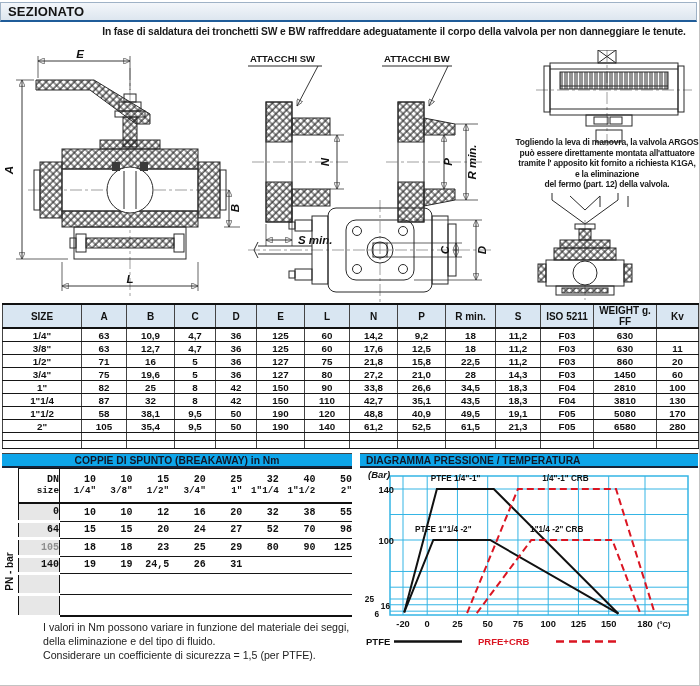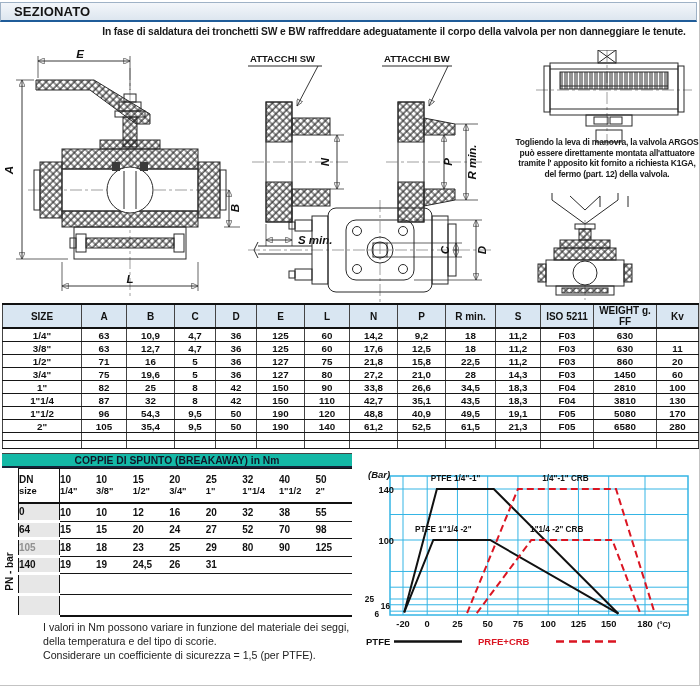--- a/index.html
+++ b/index.html
@@ -4,21 +4,21 @@
 <style>
   html,body{margin:0;padding:0;background:#fff;}
   .page{position:relative;width:700px;height:686px;background:#fff;overflow:hidden;
         font-family:"Liberation Sans",sans-serif;color:#111;
         border-right:1px solid #c3c3c3;border-bottom:1px solid #c3c3c3;box-sizing:border-box;}
   
   .titlebar{position:absolute;left:0;top:2px;width:697px;height:20px;
     background:linear-gradient(#f3f6fa,#dde6ef);
     border:1px solid #9fb2c6;border-bottom:2.5px solid #1f5c99;
     display:flex;align-items:center;box-sizing:border-box;}
-  .titlebar span{font-weight:bold;font-size:13px;letter-spacing:.2px;padding-left:13px;color:#141414;}
+  .titlebar span{font-weight:bold;font-size:13px;letter-spacing:.2px;padding-left:7px;color:#141414;}
   .warning{position:absolute;left:0;top:26px;width:700px;text-align:center;
     font-size:10.3px;font-weight:bold;line-height:1.18;letter-spacing:-.15px;color:#1a1a1a;padding-left:44px;}
   
   .dwg{position:absolute;left:0;top:50px;}
   .dwg rect,.dwg circle,.dwg polygon,.dwg polyline,.dwg path{fill:none;stroke:#2b2b2b;stroke-width:1;}
   .dwg line{stroke:#2b2b2b;stroke-width:1;}
   .dwg .hatch{fill:url(#hatchP);}
   .dwg .ribs{fill:url(#ribsP);}
   .dwg .dark{fill:#3a3a3a;stroke:none;}
   .dwg .white{fill:#fff;}
@@ -31,30 +31,30 @@
   .note{position:absolute;left:514px;top:137px;width:186px;text-align:center;
     font-size:8.5px;font-weight:bold;line-height:1.24;letter-spacing:-.2px;color:#1a1a1a;}
   
   .dimtable{position:absolute;left:2px;top:303px;width:696px;border-collapse:collapse;
     table-layout:fixed;font-size:9.8px;font-weight:bold;text-align:center;}
   .dimtable th,.dimtable td{border-left:1px solid #444;border-right:1px solid #444;padding:0;}
   .dimtable thead th{background:#d9e6f2;height:19px;font-size:10px;border-top:2px solid #111;border-bottom:2px solid #111;}
   .dimtable tbody td{height:12px;border-bottom:1.8px solid #161616;}
   .dimtable tbody tr.empty td{height:7px;border-bottom:1.2px solid #161616;}
   
-  .sect-title{position:absolute;height:15px;background:#14b8a6;border-top:1px solid #444;
+  .sect-title{position:absolute;height:15px;background:#0ea5e9;border-top:1px solid #444;
     border-bottom:2px solid #16243a;display:flex;align-items:center;
     font-size:10.3px;font-weight:bold;box-sizing:border-box;color:#101828;}
   
   .bk{position:absolute;left:2px;top:468px;width:350px;}
   .pn{position:absolute;left:0;top:58px;width:15px;height:90px;
     display:flex;align-items:center;justify-content:center;}
   .pn span{transform:rotate(-90deg);white-space:nowrap;font-size:10px;font-weight:bold;}
   .bk table{margin-left:16px;width:334px;border-collapse:collapse;table-layout:fixed;
-    font-size:10px;font-weight:bold;text-align:left;}
+    font-size:10px;font-weight:bold;text-align:right;font-family:Liberation Mono, monospace;}
   .bk th,.bk td{padding:0;}
   .bk thead th{height:33px;border-bottom:2.2px solid #111;font-size:10px;line-height:1.15;border-top:1.2px solid #111;}
   .bk th.corner{border-left:1.5px solid #111;border-right:1.5px solid #111;width:40px;}
   .bk tbody th.rl{background:#e7e7e7;border-left:1.5px solid #111;border-right:1.5px solid #111;
      border-bottom:3px solid #fff;font-weight:bold;}
   .bk tbody th.rl.dim{color:#8f8f8f;}
   .bk tbody td{height:16.5px;border-bottom:1.6px solid #161616;}
   .bk tbody tr.bempty td{height:20px;}
   .bk tbody tr.bempty:last-child td{border-bottom:2.2px solid #111;}
   .frac{font-size:9.3px;}
@@ -255,20 +255,21 @@
       <circle class="white" cx="585" cy="223" r="12"></circle>
       <rect x="556" y="236" width="58" height="9"></rect>
       <rect class="hatch" x="562" y="238" width="46" height="5"></rect>
     </g>
   </svg>
 
   <div class="note">
     <div>Togliendo la leva di manovra, la valvola  ARGOS</div>
     <div>può essere direttamente montata all'attuatore</div>
     <div>tramite l' apposito kit fornito a richiesta K1GA,</div>
+    <div>e la eliminazione</div>
     <div>del fermo (part. 12) della valvola.</div>
   </div>
 
   <table class="dimtable">
     <thead>
         <tr id="dim-head">
           <th style="width: 78px;">SIZE</th>
           <th style="width: 44px;">A</th>
           <th style="width: 47px;">B</th>
           <th style="width: 40px;">C</th>
@@ -376,22 +377,22 @@
           <td>42,7</td>
           <td>35,1</td>
           <td>43,5</td>
           <td>18,3</td>
           <td>F04</td>
           <td>3810</td>
           <td>130</td>
         </tr>
         <tr>
           <td>1"1/2</td>
-          <td>96</td>
-          <td>54,3</td>
+          <td>58</td>
+          <td>38,1</td>
           <td>9,5</td>
           <td>50</td>
           <td>190</td>
           <td>120</td>
           <td>48,8</td>
           <td>40,9</td>
           <td>49,5</td>
           <td>19,1</td>
           <td>F05</td>
           <td>5080</td>
@@ -548,24 +549,27 @@
           <tr class="bempty">
             <th class="rl"></th>
             <td colspan="8"></td>
           </tr>
         </tbody>
       </table>
   </div>
 
   <div class="footer">
     <div>I valori in Nm possono variare in funzione del materiale dei seggi,</div>
-    <div>della temperatura e del tipo di scorie.</div>
+    <div>della eliminazione e del tipo di fluido.</div>
     <div>Considerare un coefficiente di sicurezza = 1,5 (per PTFE).</div>
   </div>
 
+  <div class="sect-title" style="left:360px;top:453px;width:338px;padding-left:6px;">
+    <span>DIAGRAMMA PRESSIONE / TEMPERATURA</span>
+  </div>
   <svg id="chart" width="338" height="198" viewBox="0 0 338 198">
       <line x1="43" y1="8" x2="43" y2="147" stroke="#35b5e5" stroke-width="1"></line>
       <line x1="67.2" y1="8" x2="67.2" y2="147" stroke="#35b5e5" stroke-width="1"></line>
       <line x1="97.44999999999999" y1="8" x2="97.44999999999999" y2="147" stroke="#35b5e5" stroke-width="1"></line>
       <line x1="127.7" y1="8" x2="127.7" y2="147" stroke="#35b5e5" stroke-width="1"></line>
       <line x1="157.95" y1="8" x2="157.95" y2="147" stroke="#35b5e5" stroke-width="1"></line>
       <line x1="188.2" y1="8" x2="188.2" y2="147" stroke="#35b5e5" stroke-width="1"></line>
       <line x1="218.45" y1="8" x2="218.45" y2="147" stroke="#35b5e5" stroke-width="1"></line>
       <line x1="248.7" y1="8" x2="248.7" y2="147" stroke="#35b5e5" stroke-width="1"></line>
       <line x1="285" y1="8" x2="285" y2="147" stroke="#35b5e5" stroke-width="1"></line>

